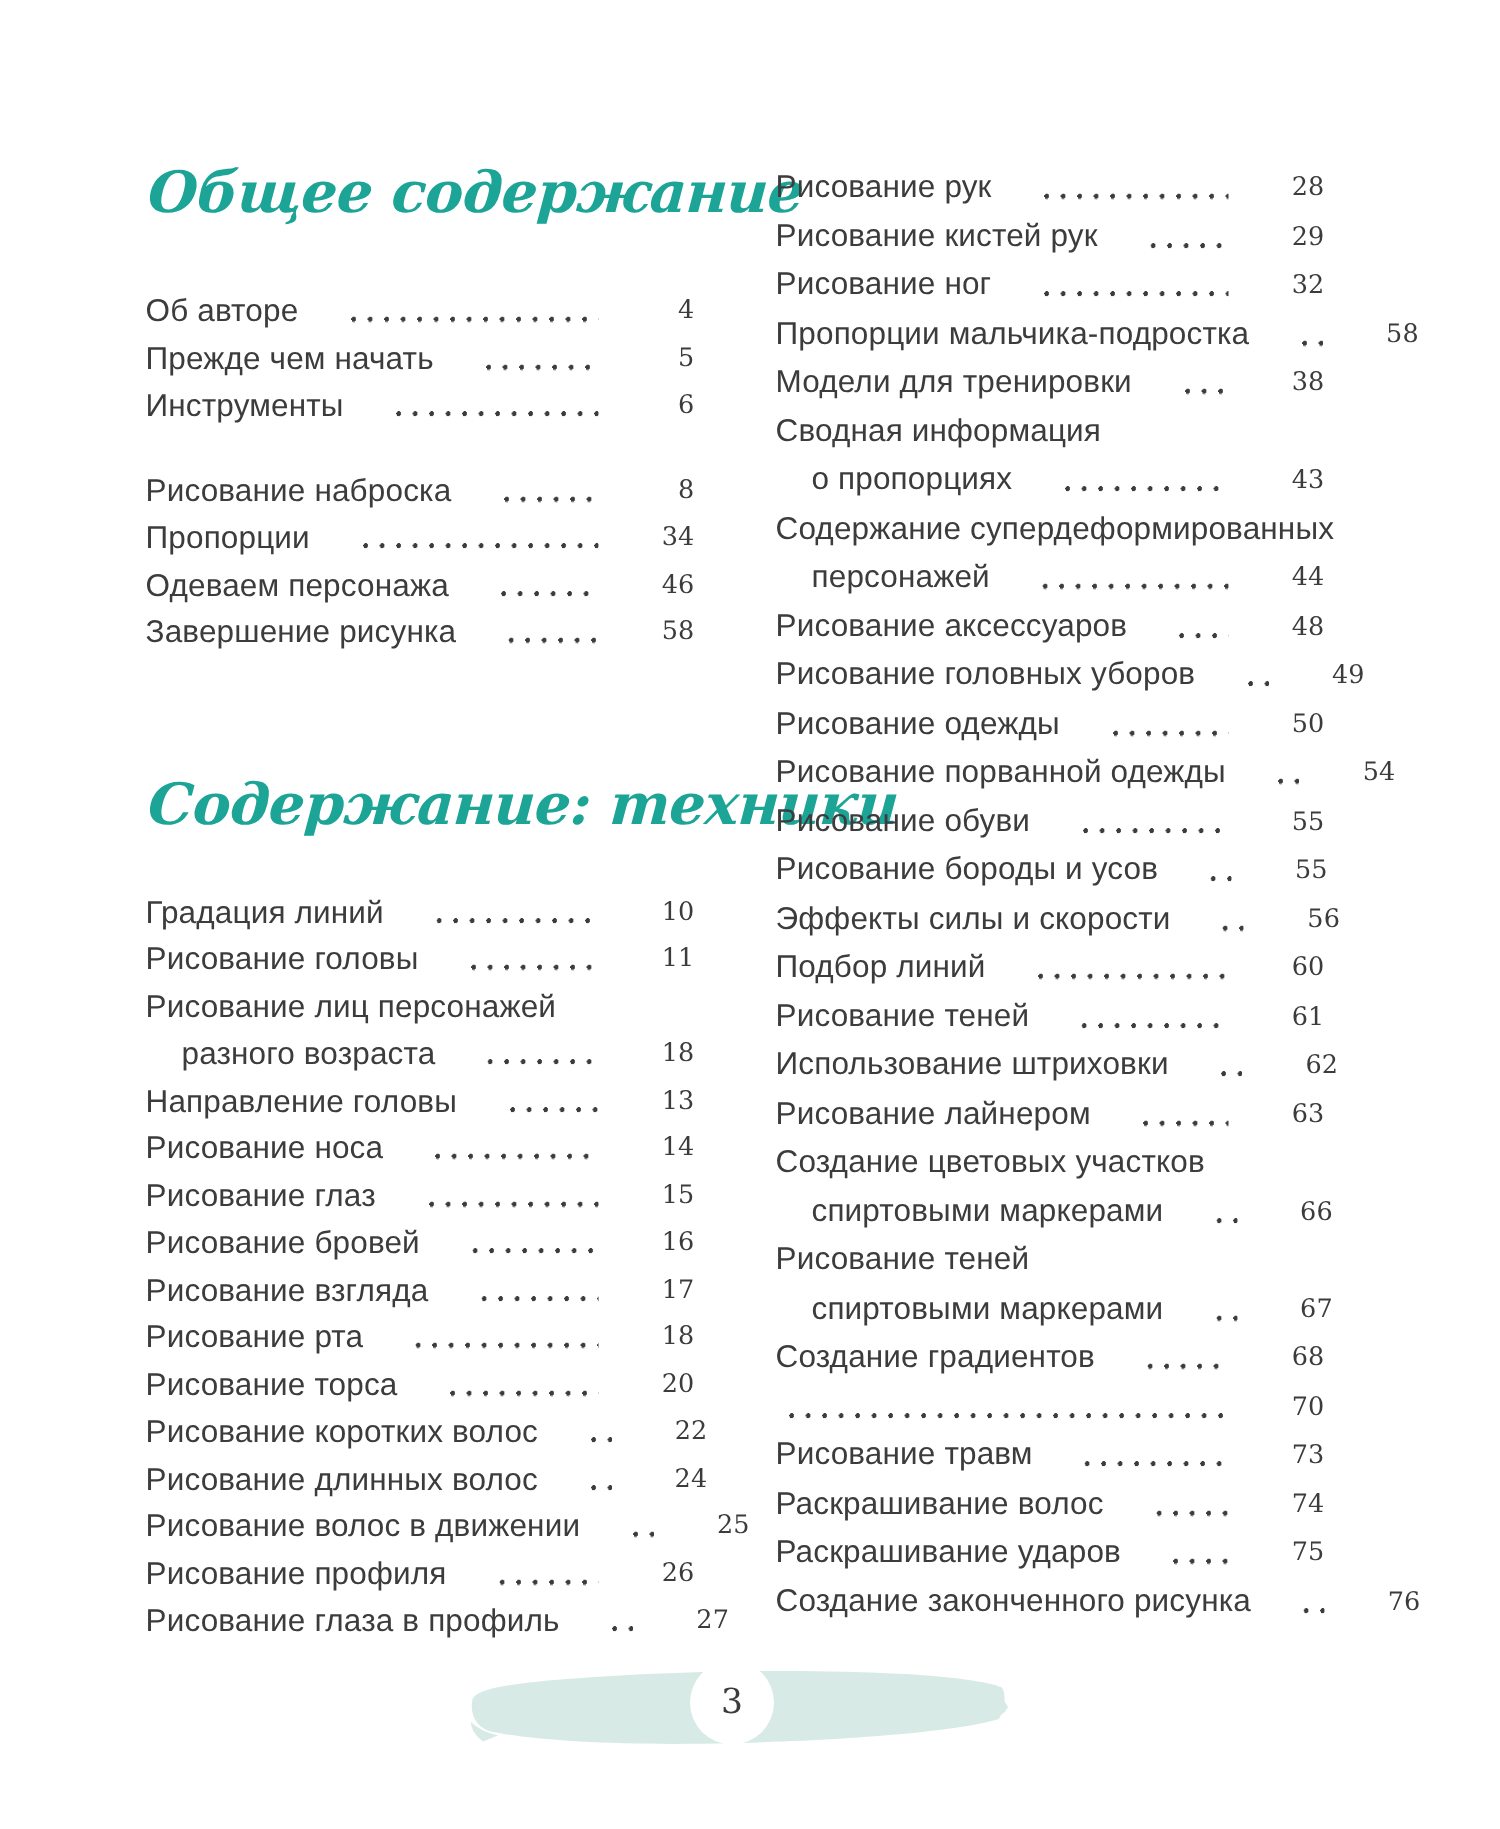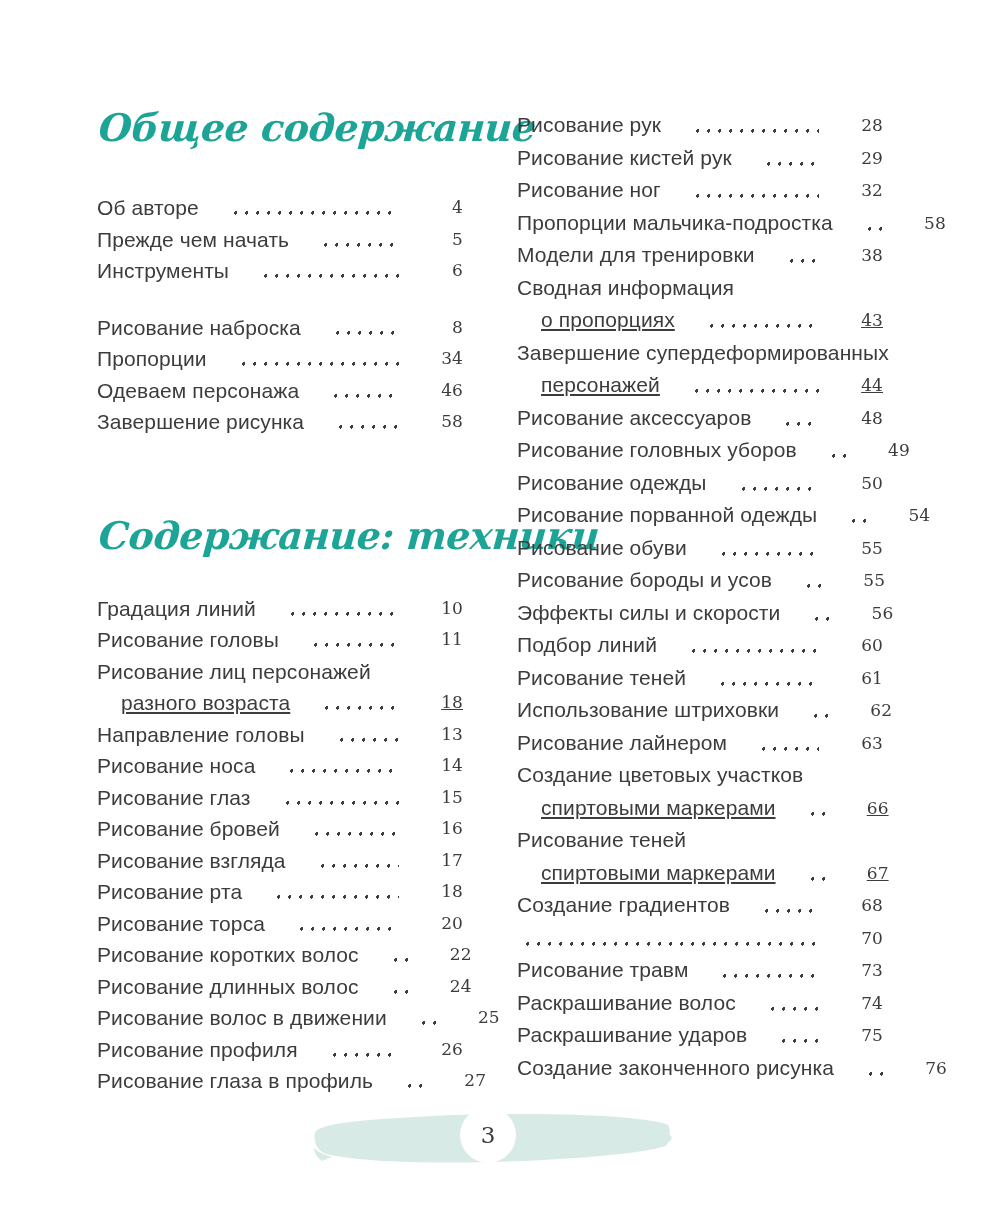--- a/index.html
+++ b/index.html
@@ -43,21 +43,21 @@
   .toc-group + .toc-group { margin-top: 25px; }
 
   .toc-line {
     display: flex;
     height: var(--lh);
     line-height: var(--lh);
     font-size: 21px;
     letter-spacing: 0.1px;
     gap: 26px;
   }
-  .toc-line.indent { padding-left: 24px; text-decoration: underline; }
+  .toc-line.indent { padding-left: 24px; }
   .toc-text { white-space: nowrap; }
   .leader {
     flex: 1 1 auto;
     min-width: 14px;
     margin: 0 4px 0 9px;
     background-image: radial-gradient(circle 1.6px at 1.8px 1.6px, var(--text) 97%, transparent 100%);
     background-size: 11px 3.5px;
     background-repeat: repeat-x;
     background-position: left 0 bottom 9px;
   }
@@ -314,21 +314,21 @@
             <span class="toc-text">Сводная информация</span>
           </div>
           <div class="toc-line indent">
             <span class="toc-text">о пропорциях</span>
             <span class="leader"></span>
             <span class="toc-page">43</span>
           </div>
         </div>
         <div class="toc-entry">
           <div class="toc-line">
-            <span class="toc-text">Завершение супердеформированных</span>
+            <span class="toc-text">Содержание супердеформированных</span>
           </div>
           <div class="toc-line indent">
             <span class="toc-text">персонажей</span>
             <span class="leader"></span>
             <span class="toc-page">44</span>
           </div>
         </div>
         <div class="toc-entry">
           <div class="toc-line">
             <span class="toc-text">Рисование аксессуаров</span>

